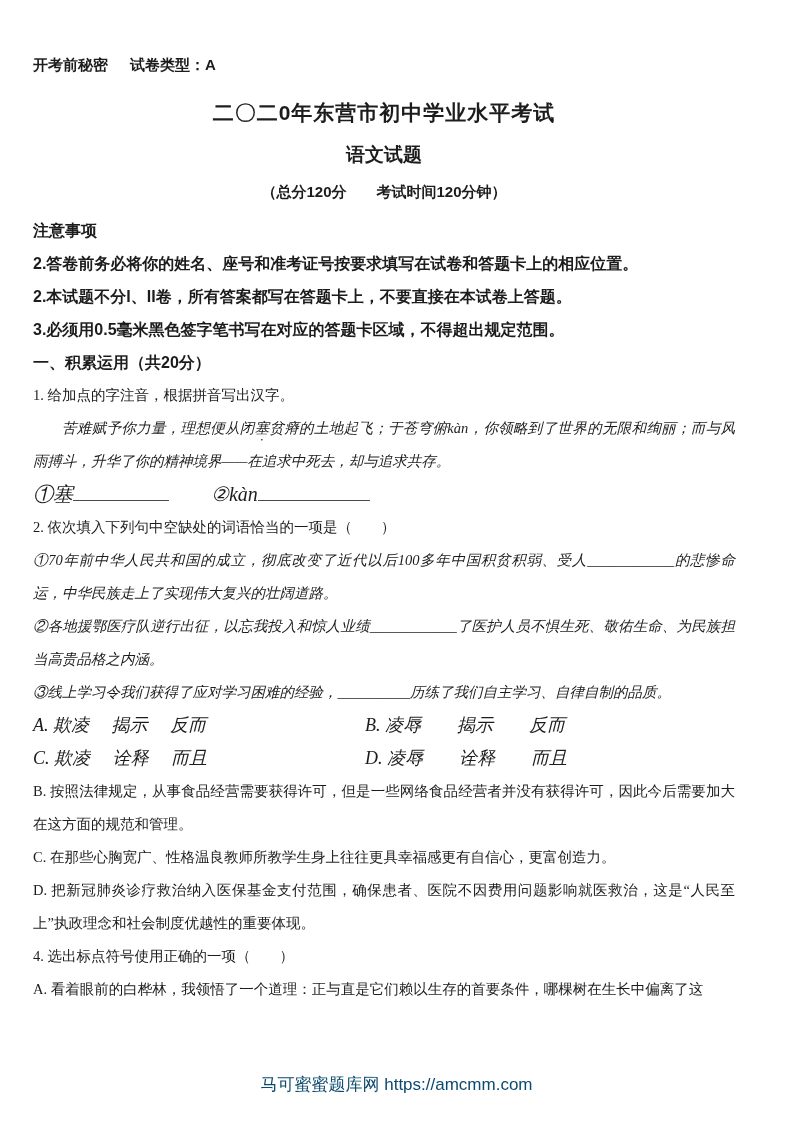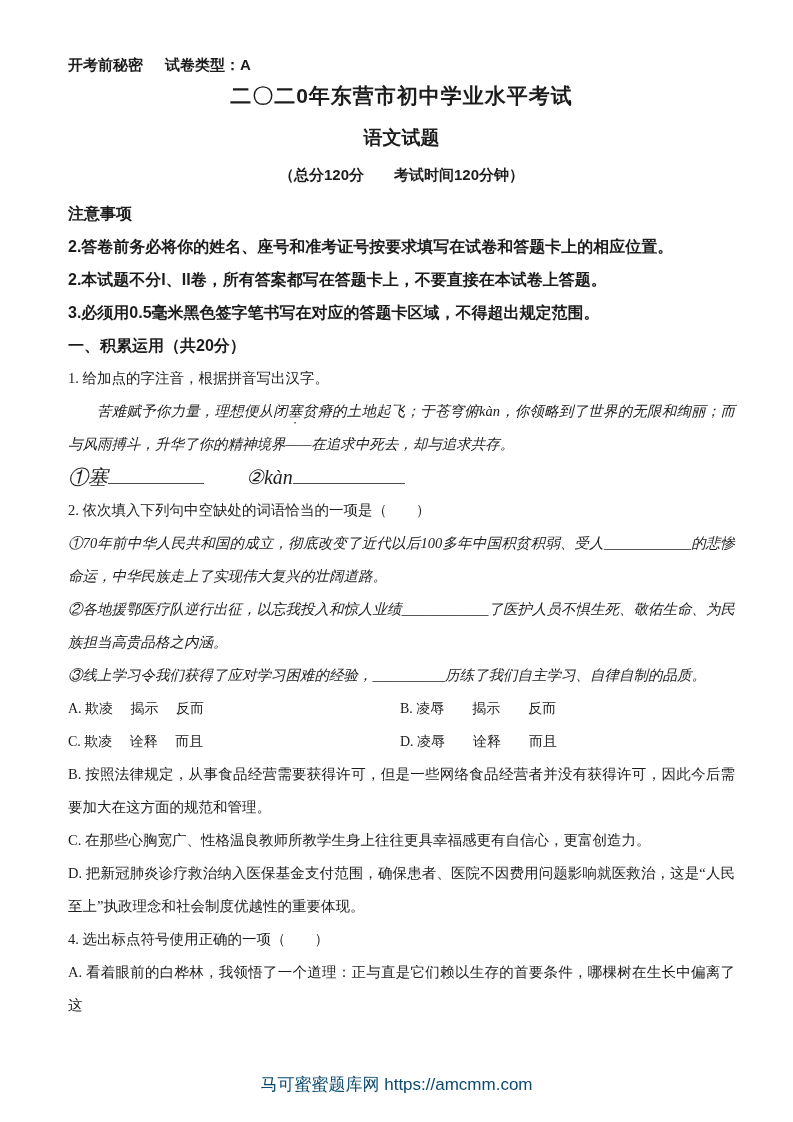--- a/index.html
+++ b/index.html
@@ -5,30 +5,30 @@
   html,body { margin:0; padding:0; background:#ffffff; }
   .page {
     position:relative;
     width:793px; height:1122px;
     margin:0 auto;
     background:#ffffff;
     overflow:hidden;
     font-family:"Liberation Serif","DejaVu Serif",serif;
     color:#1c1c1c;
     box-sizing:border-box;
-    padding:56px 58px 0 68px;
+    padding:56px 58px 0 33px;
   }
   .topline {
     font-family:"Liberation Sans","DejaVu Sans",sans-serif;
     font-weight:bold; font-size:15px; line-height:18px;
   }
   .topline .gap { display:inline-block; width:22px; }
   .doc-title {
     text-align:center; font-family:"Liberation Sans","DejaVu Sans",sans-serif;
-    font-weight:bold; font-size:21px; line-height:26px; margin-top:9px;
+    font-weight:bold; font-size:21px; line-height:26px; margin-top:26px;
     letter-spacing:1px;
   }
   .doc-subtitle {
     text-align:center; font-family:Liberation Sans, sans-serif;
     font-weight:bold; font-size:19px; line-height:24px; margin-top:17px;
   }
   .doc-meta {
     text-align:center; font-family:"Liberation Sans","DejaVu Sans",sans-serif;
     font-weight:bold; font-size:15px; line-height:20px; margin-top:15px;
   }
@@ -41,21 +41,21 @@
   .kaiti { font-style:italic; }  
   .passage { text-indent:2em; }
   .blank-row { font-size:20px; line-height:33px; font-style:italic; }
   .uline {
     display:inline-block; height:1em; vertical-align:baseline;
     border-bottom:1.2px solid #4a4a4a;
   }
   .uline.w1 { width:96px; }
   .uline.w2 { width:112px; }
   .blank-gap { display:inline-block; width:42px; }
-  .opt-row { display:flex; font-size:14px; line-height:33px; }
+  .opt-row { display:flex; font-size:18px; line-height:33px;font-style:italic; }
   .opt-left  { width:332px; flex:none; }
   .opt-right { flex:1; }
   .dot-under {
     -webkit-text-emphasis:filled dot; text-emphasis:filled dot;
     -webkit-text-emphasis-position:under; text-emphasis-position:under right;
   }
   .footer {
     position:absolute; left:0; bottom:26px; width:100%;
     text-align:center;
     font-family:"Liberation Sans","DejaVu Sans",sans-serif;

